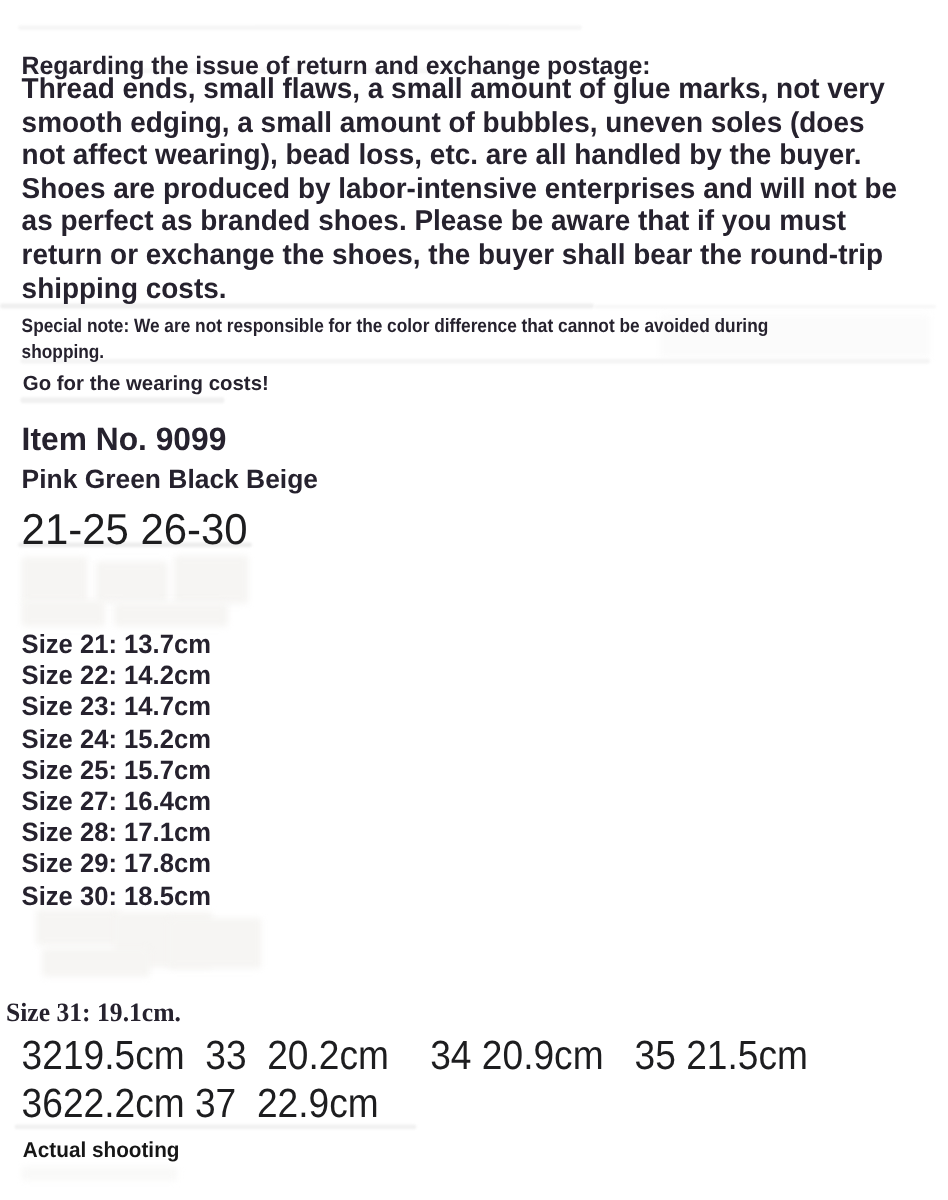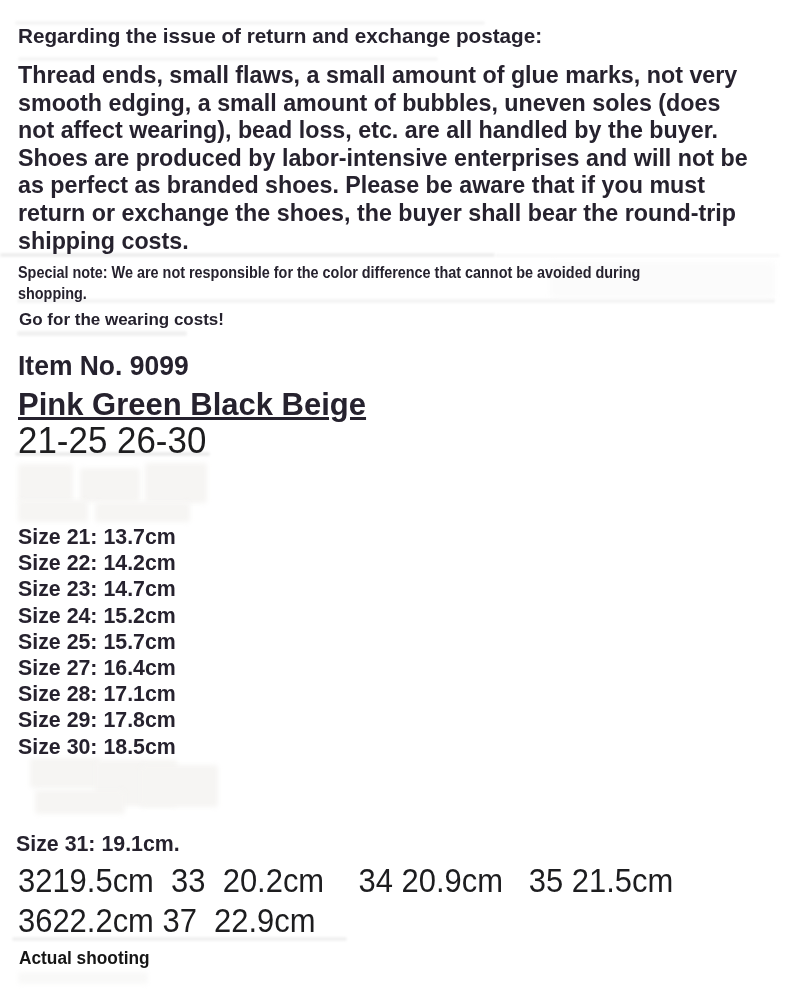--- a/index.html
+++ b/index.html
@@ -36,21 +36,21 @@
   <div class="g" style="left:18px;top:500px;width:70px;height:22px;"></div>
   <div class="g" style="left:95px;top:502px;width:95px;height:20px;"></div>
 
   <div class="g" style="left:30px;top:758px;width:70px;height:30px;"></div>
   <div class="g" style="left:95px;top:760px;width:82px;height:46px;"></div>
   <div class="g" style="left:140px;top:765px;width:78px;height:42px;"></div>
   <div class="g" style="left:35px;top:790px;width:90px;height:24px;"></div>
   <div class="smudge" style="left:12px;top:937px;width:335px;height:4px;background:#f1f1f1;"></div>
   <div class="g" style="left:18px;top:972px;width:130px;height:12px;background:#f9f9f8;"></div>
 
-  <div class="abs" style="left:18px;top:24px;">
+  <div class="abs" style="left:18px;top:44px;">
     <span class="b cond" style="font-size:21px;transform:scaleX(0.985);">Regarding the issue of return and exchange postage:</span>
   </div>
 
   <div class="abs" style="left:18px;top:61px;line-height:27.6px;">
     <div class="b ln" style="font-size:24px;transform:scaleX(0.97);">Thread ends, small flaws, a small amount of glue marks, not very</div>
     <div class="b ln" style="font-size:24px;transform:scaleX(0.97);">smooth edging, a small amount of bubbles, uneven soles (does</div>
     <div class="b ln" style="font-size:24px;transform:scaleX(0.97);">not affect wearing), bead loss, etc. are all handled by the buyer.</div>
     <div class="b ln" style="font-size:24px;transform:scaleX(0.97);">Shoes are produced by labor-intensive enterprises and will not be</div>
     <div class="b ln" style="font-size:24px;transform:scaleX(0.97);">as perfect as branded shoes. Please be aware that if you must</div>
     <div class="b ln" style="font-size:24px;transform:scaleX(0.97);">return or exchange the shoes, the buyer shall bear the round-trip</div>
@@ -64,40 +64,40 @@
 
   <div class="abs" style="left:19px;top:310px;">
     <span class="b cond" style="font-size:17px;">Go for the wearing costs!</span>
   </div>
 
   <div class="abs" style="left:18px;top:351px;">
     <span class="b cond" style="font-size:27px;transform:scaleX(0.98);">Item No. 9099</span>
   </div>
 
   <div class="abs" style="left:18px;top:387px;">
-    <span class="b cond" style="font-size:31px;text-decoration:underline;">Pink Green Black Beige</span>
+    <span class="b cond" style="font-size:22px;">Pink Green Black Beige</span>
   </div>
 
   <div class="abs" style="left:18px;top:420px;">
     <span class="thin cond" style="font-size:36px;transform:scaleX(0.97);">21-25 26-30</span>
   </div>
 
   <div class="abs" style="left:18px;top:524px;line-height:26.2px;">
     <div class="b ln" style="font-size:22px;transform:scaleX(0.97);">Size 21: 13.7cm</div>
     <div class="b ln" style="font-size:22px;transform:scaleX(0.97);">Size 22: 14.2cm</div>
     <div class="b ln" style="font-size:22px;transform:scaleX(0.97);">Size 23: 14.7cm</div>
     <div class="b ln" style="font-size:22px;transform:scaleX(0.97);">Size 24: 15.2cm</div>
     <div class="b ln" style="font-size:22px;transform:scaleX(0.97);">Size 25: 15.7cm</div>
     <div class="b ln" style="font-size:22px;transform:scaleX(0.97);">Size 27: 16.4cm</div>
     <div class="b ln" style="font-size:22px;transform:scaleX(0.97);">Size 28: 17.1cm</div>
     <div class="b ln" style="font-size:22px;transform:scaleX(0.97);">Size 29: 17.8cm</div>
     <div class="b ln" style="font-size:22px;transform:scaleX(0.97);">Size 30: 18.5cm</div>
   </div>
 
-  <div class="abs" style="left:16px;top:831px;">
+  <div class="abs" style="left:5px;top:831px;font-family:Liberation Serif, serif;">
     <span class="b cond" style="font-size:22px;transform:scaleX(0.97);">Size 31: 19.1cm.</span>
   </div>
 
   <div class="abs" style="left:18px;top:860px;line-height:40px;">
     <div class="thin ln pre" style="font-size:34px;transform:scaleX(0.91);">3219.5cm  33  20.2cm    34 20.9cm   35 21.5cm</div>
     <div class="thin ln pre" style="font-size:34px;transform:scaleX(0.91);">3622.2cm 37  22.9cm</div>
   </div>
 
   <div class="abs" style="left:19px;top:948px;">
     <span class="b cond" style="font-size:18px;transform:scaleX(0.96);color:#161616;">Actual shooting</span>

